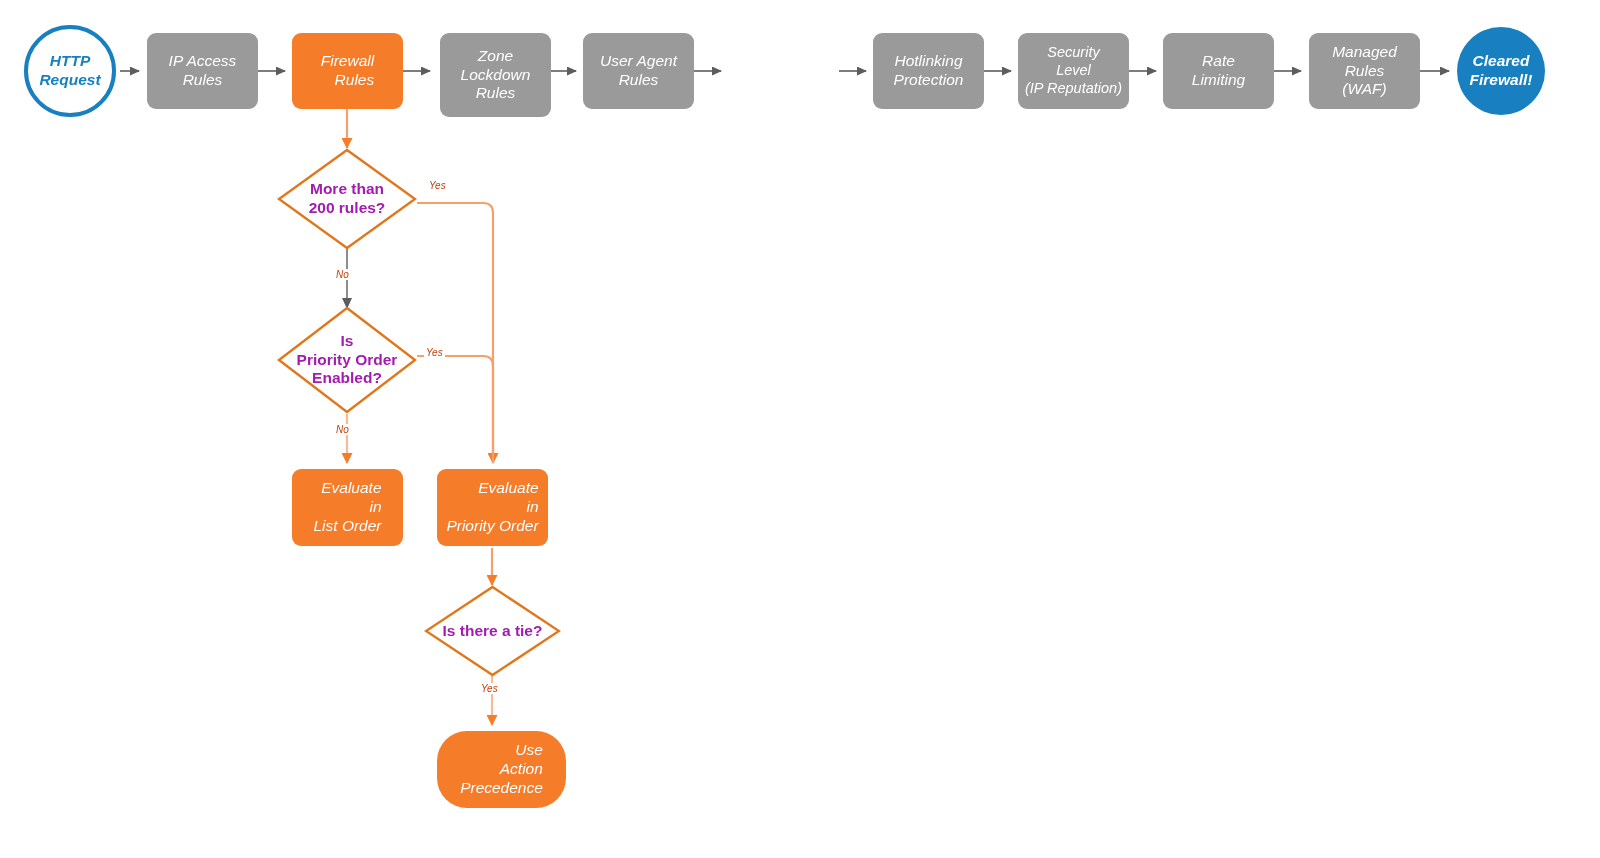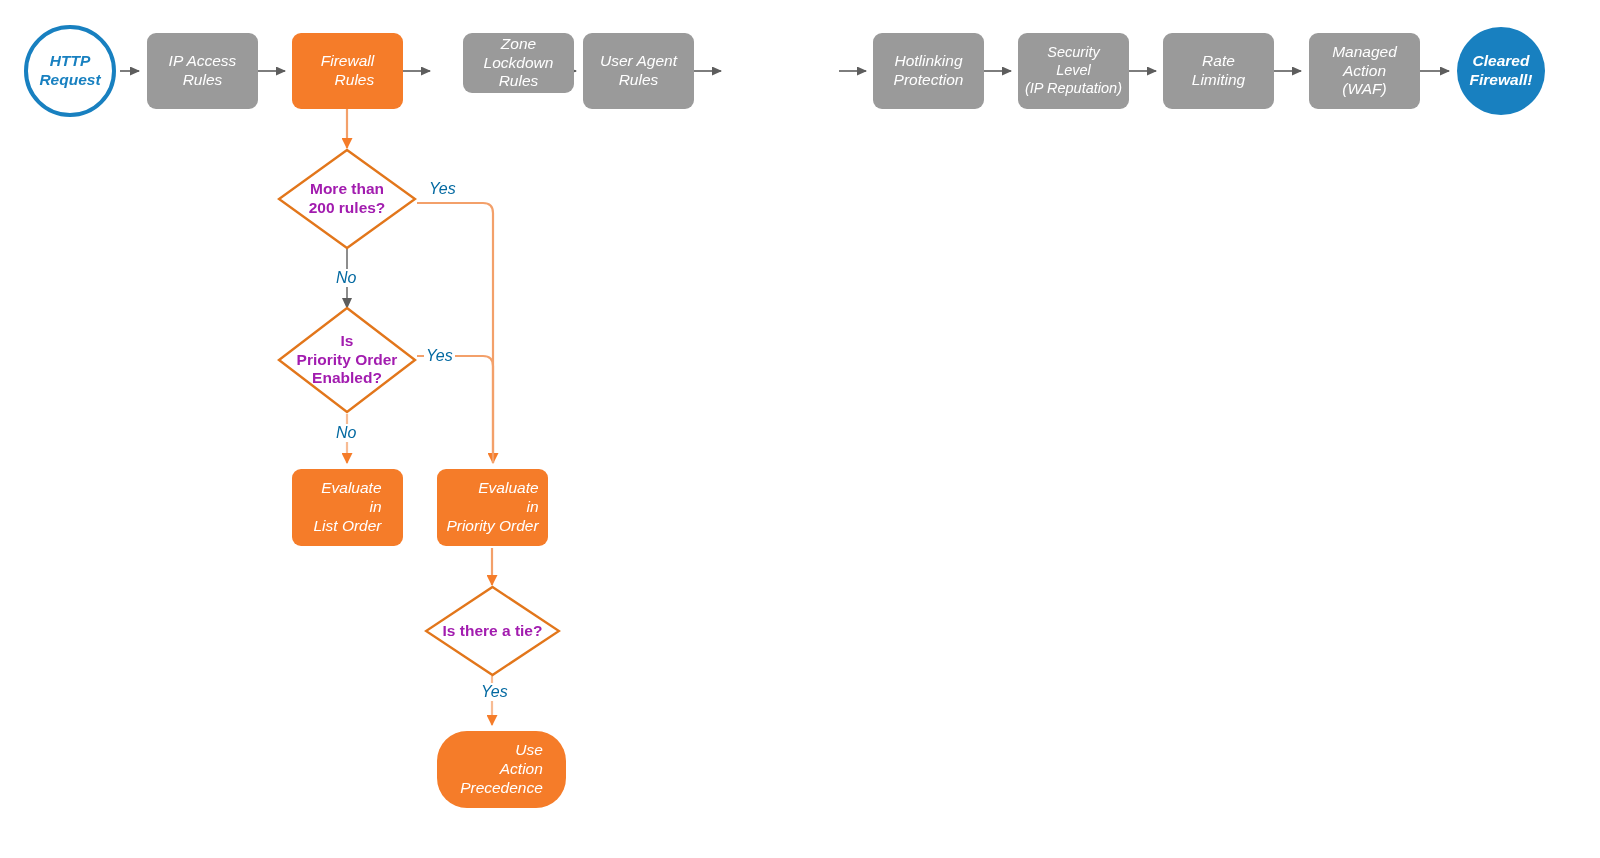--- a/index.html
+++ b/index.html
@@ -82,23 +82,23 @@
   }
   .decision .dshape {
     position: absolute;
     left: 0; top: 0;
     width: 100%; height: 100%;
     z-index: 1;
   }
 
   .edge-label {
     position: absolute;
-    font-size: 16px;
+    font-size: 10px;
     font-style: italic;
-    color: #0369a1;
+    color: #c2410c;
     white-space: nowrap;
     background: #ffffff;
     padding: 0 2px;
     z-index: 4;
     text-align: center;
   }
 </style>
 </head>
 <body>
 
@@ -153,21 +153,21 @@
   <div class="node proc gray" style="left:147px; top:33px; width:111px; height:76px;">
     <span>IP Access
 Rules</span>
   </div>
 
   <div class="node proc orange" style="left:292px; top:33px; width:111px; height:76px;">
     <span>Firewall
 Rules</span>
   </div>
 
-  <div class="node proc gray" style="left:463px; top:33px; width:111px; height:60px;font-style:italic;">
+  <div class="node proc gray" style="left:440px; top:33px; width:111px; height:84px;font-style:italic;">
     <span>Zone
 Lockdown
 Rules</span>
   </div>
 
   <div class="node proc gray" style="left:583px; top:33px; width:111px; height:76px;">
     <span>User Agent
 Rules</span>
   </div>
 
@@ -183,21 +183,21 @@
 (IP Reputation)</span>
   </div>
 
   <div class="node proc gray" style="left:1163px; top:33px; width:111px; height:76px;">
     <span>Rate
 Limiting</span>
   </div>
 
   <div class="node proc gray" style="left:1309px; top:33px; width:111px; height:76px;">
     <span>Managed
-Action
+Rules
 (WAF)</span>
   </div>
 
   <div class="node terminal end" style="left:1457px; top:27px; width:88px; height:88px;">
     <span>Cleared
 Firewall!</span>
   </div>
 
   <div class="node decision" style="left:277px; top:148px; width:140px; height:102px;">
     <svg class="dshape" viewBox="0 0 140 102" preserveAspectRatio="none">

